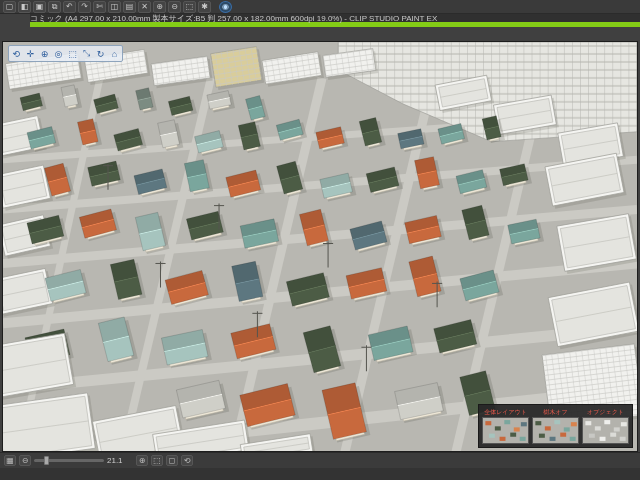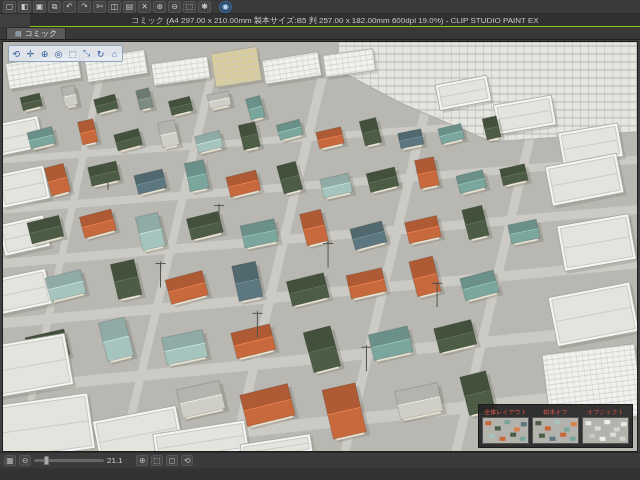--- a/index.html
+++ b/index.html
@@ -4,21 +4,21 @@
 <style>
   html,body{margin:0;padding:0;background:#222;}
   *{box-sizing:border-box;font-family:"Liberation Sans","DejaVu Sans",sans-serif;}
   .app{position:relative;width:640px;height:480px;background:#404040;overflow:hidden;}
   
   .iconbar{height:14px;background:#3a3a3a;border-bottom:1px solid #2b2b2b;display:flex;align-items:center;padding:0 3px;gap:2px;}
   .tbicon{width:13px;height:12px;display:flex;align-items:center;justify-content:center;
           font-size:8px;color:#c9c9c9;background:#444;border:1px solid #555;border-radius:2px;cursor:pointer;}
   .tbicon.logo{background:#2d4a66;color:#bfe0ff;border-color:#3a6ea8;border-radius:50%;margin-left:6px;}
   
-  .titlebar{height:13px;background:#303030;border-bottom:1px solid #84cc16;display:flex;align-items:center;justify-content:center;margin-left:30px;}
+  .titlebar{height:13px;background:#303030;border-bottom:5px solid #84cc16;display:flex;align-items:center;justify-content:flex-start;margin-left:30px;}
   .titlebar span{font-size:8px;color:#c8c8c8;white-space:nowrap;}
   
   .tabbar{height:13px;background:#383838;display:flex;align-items:flex-end;padding-left:6px;border-bottom:1px solid #1f1f1f;}
   .tab{height:12px;background:#5a5a5a;border:1px solid #2a2a2a;border-bottom:none;border-radius:2px 2px 0 0;
        display:flex;align-items:center;gap:3px;padding:0 8px;cursor:pointer;}
   .tab .ticon{font-size:7px;color:#b0cbe0;}
   .tab span.tlabel{font-size:8px;color:#e2e2e2;}
   
   .viewport{position:absolute;left:2px;right:2px;top:41px;bottom:28px;border:1px solid #1d1d1d;background:#b8b7b1;overflow:hidden;}
   .viewport svg.scene{position:absolute;left:0;top:0;width:100%;height:100%;}
@@ -64,26 +64,20 @@
       <div class="tbicon">⊖</div>
       <div class="tbicon">⬚</div>
       <div class="tbicon">✱</div>
       <div class="tbicon logo">◉</div>
     </div>
 
   <div class="titlebar">
     <span>コミック (A4 297.00 x 210.00mm 製本サイズ:B5 判 257.00 x 182.00mm 600dpi 19.0%) - CLIP STUDIO PAINT EX</span>
   </div>
 
-  <div class="tabbar">
-    <div class="tab">
-      <span class="ticon">▤</span>
-      <span class="tlabel">コミック</span>
-    </div>
-  </div>
 
   <div class="viewport">
     <svg class="scene" id="scene" viewBox="0 0 628 410" preserveAspectRatio="none">
         <defs>
           <pattern id="hatch" width="8" height="8" patternUnits="userSpaceOnUse">
             <rect x="0" y="0" width="8" height="8" fill="#e6e6e1"></rect>
             <path d="M0 4 H8" stroke="#a3a39d" stroke-width="0.7"></path>
             <path d="M4 0 V8" stroke="#b5b5af" stroke-width="0.5"></path>
           </pattern>
           <pattern id="wingrid" width="6" height="5" patternUnits="userSpaceOnUse">

